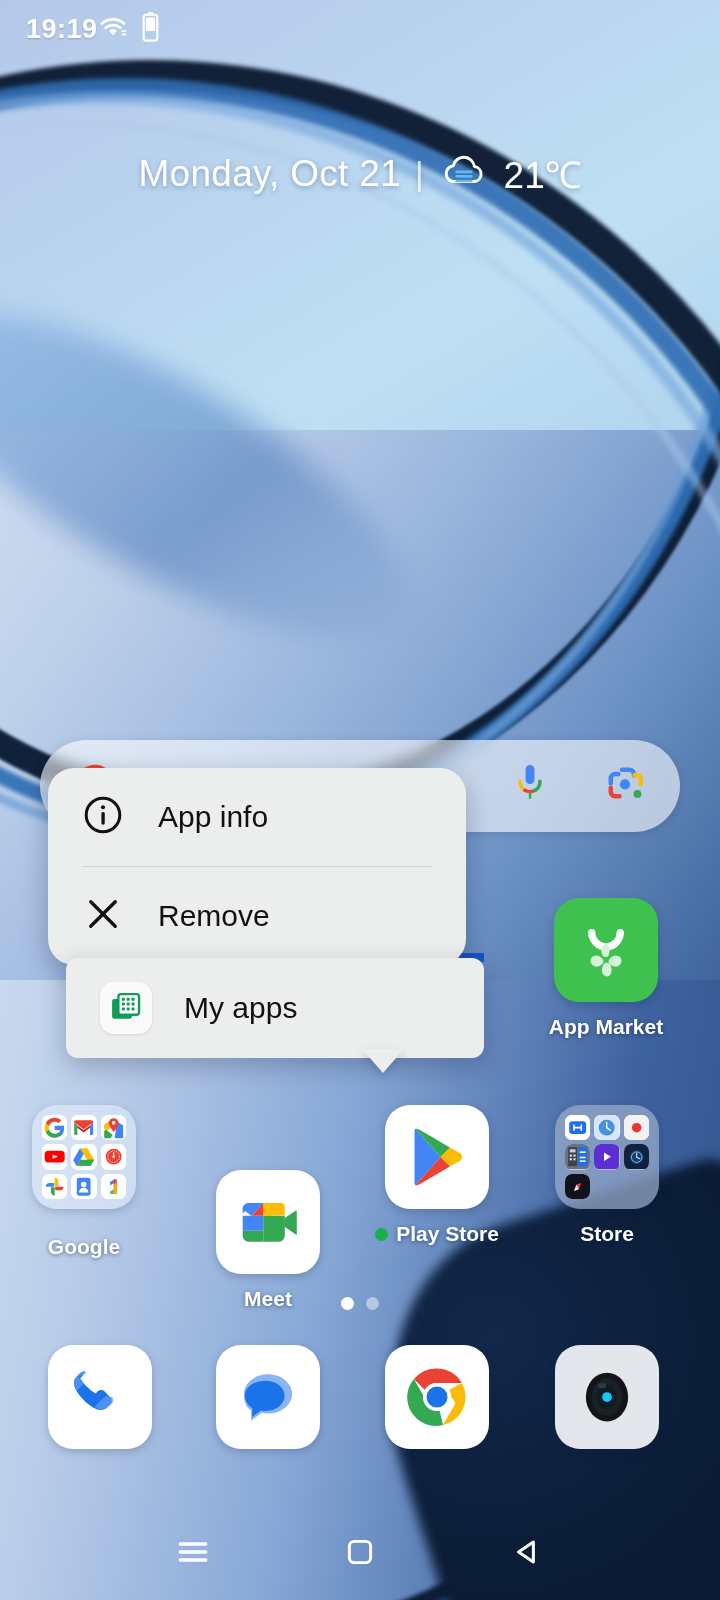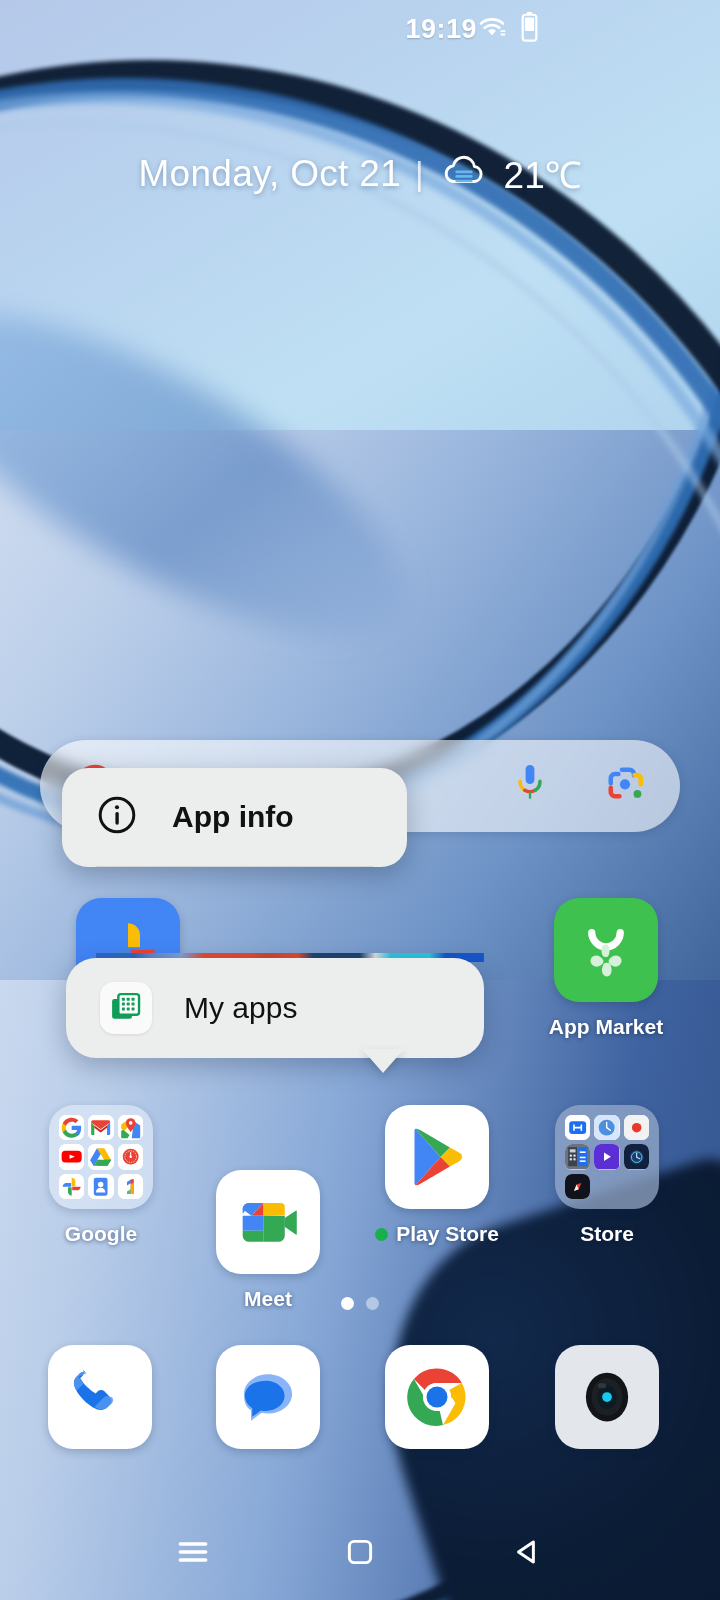--- a/index.html
+++ b/index.html
@@ -90,22 +90,22 @@
     width: 420px; height: 520px;
     background: radial-gradient(circle at 30% 20%, #12294b 0%, #0b1c36 45%, #0a182e 100%);
     transform: rotate(-18deg);
     filter: blur(6px);
     border-radius: 40% 10% 30% 20%;
   }
 
   
   .statusbar {
     position: absolute; left: 0; top: 0; width: 572px; height: 58px;
-    display: flex; align-items: center; justify-content: flex-end;
-    padding: 0 34px;
+    display: flex; align-items: center; justify-content: flex-start;
+    padding: 0 26px;
     color: #fff;
   }
   .clock { font-size: 27px; font-weight: bold; letter-spacing: .5px;
            text-shadow: 0 1px 2px rgba(0,0,0,.22); }
   .status-icons { display: flex; align-items: center; gap: 14px; }
 
   
   .widget {
     position: absolute; left: 0; top: 148px; width: 720px;
     display: flex; align-items: center; justify-content: center; gap: 14px;
@@ -184,39 +184,38 @@
   
   .navbar {
     position: absolute; left: 0; bottom: 0; width: 720px; height: 96px;
     display: flex; align-items: center; justify-content: space-around;
     padding: 0 110px;
   }
   .nav-btn { width: 60px; height: 50px; display: flex; align-items: center; justify-content: center; }
 
   
   .popup {
-    position: absolute; left: 62px; top: 768px; width: 345px;
+    position: absolute; left: 48px; top: 768px; width: 418px;
     background: #eceded;
     border-radius: 26px;
     box-shadow: 0 8px 26px rgba(10,25,50,.28);
     z-index: 40;
     overflow: visible;
-    font-weight: bold;
   }
   .popup-row {
     display: flex; align-items: center;
     height: 98px; padding: 0 34px; gap: 34px;
   }
   .popup-row .ptext { font-size: 30px; color: #111; }
   .popup-div { height: 1px; background: #d2d4d5; margin: 0 34px; }
 
   .popup2 {
     position: absolute; left: 66px; top: 958px; width: 418px;
     background: #eceded;
-    border-radius: 30px;
+    border-radius: 12px;
     box-shadow: 0 8px 26px rgba(10,25,50,.26);
     z-index: 41;
   }
   .popup2-row { display: flex; align-items: center; height: 100px; padding: 0 34px; gap: 32px; }
   .popup2-row .ptext { font-size: 30px; color: #111; }
   .shortcut-icon {
     width: 52px; height: 52px; border-radius: 14px; background: #fafafa;
     display: flex; align-items: center; justify-content: center;
     box-shadow: 0 1px 3px rgba(0,0,0,.10);
   }
@@ -373,20 +372,28 @@
       <span>
         <svg width="42" height="42" viewBox="0 0 24 24">
           <circle cx="12" cy="12" r="9.6" fill="none" stroke="#111" stroke-width="1.7"></circle>
           <circle cx="12" cy="7.6" r="1.15" fill="#111"></circle>
           <rect x="11.1" y="10.3" width="1.9" height="7.2" rx=".9" fill="#111"></rect>
         </svg>
       </span>
       <span class="ptext">App info</span>
     </div>
     <div class="popup-div"></div>
+    <div class="popup-row">
+      <span>
+        <svg width="42" height="42" viewBox="0 0 24 24">
+          <path d="M5 5 L19 19 M19 5 L5 19" stroke="#111" stroke-width="1.9" stroke-linecap="round"></path>
+        </svg>
+      </span>
+      <span class="ptext">Remove</span>
+    </div>
   </div>
 
   <div class="popup2">
     <div class="popup2-row">
       <span class="shortcut-icon">
         <svg width="34" height="34" viewBox="0 0 24 24">
           <rect x="2.2" y="5.6" width="14" height="14" rx="1.6" fill="#0f9d58"></rect>
           <rect x="6.6" y="2.2" width="14.6" height="14.6" rx="1.8" fill="#ffffff" stroke="#0f9d58" stroke-width="1.7"></rect>
           <g fill="#0f9d58">
             <rect x="9.1" y="4.8" width="2.1" height="2.1" rx=".4"></rect>
@@ -399,21 +406,21 @@
             <rect x="12.5" y="11.6" width="2.1" height="2.1" rx=".4"></rect>
             <rect x="15.9" y="11.6" width="2.1" height="2.1" rx=".4"></rect>
           </g>
         </svg>
       </span>
       <span class="ptext">My apps</span>
     </div>
   </div>
   <div class="popup-tail"></div>
 
-  <div class="app-cell" style="left:21px; top:1105px;">
+  <div class="app-cell" style="left:4px; top:1105px;gap:13px;">
     <div class="folder-tile">
       <div class="mini">
         <svg viewBox="0 0 48 48">
             <rect width="48" height="48" fill="#fff"></rect>
           <path fill="#4285F4" d="M42 24.5c0-1.5-.1-2.9-.4-4.3H24v8.2h10.2c-.4 2.4-1.8 4.4-3.8 5.8v4.8h6.1C40.1 35.6 42 30.5 42 24.5z"></path>
           <path fill="#34A853" d="M24 43c5.1 0 9.4-1.7 12.5-4.6l-6.1-4.8c-1.7 1.1-3.9 1.8-6.4 1.8-4.9 0-9.1-3.3-10.6-7.8H7.1v5C10.2 38.9 16.6 43 24 43z"></path>
           <path fill="#FBBC05" d="M13.4 27.6c-.4-1.1-.6-2.3-.6-3.6s.2-2.5.6-3.6v-5H7.1A19 19 0 0 0 5 24c0 3.1.7 6 2.1 8.6l6.3-5z"></path>
           <path fill="#EA4335" d="M24 12.6c2.8 0 5.3.9 7.2 2.8l5.4-5.4C33.3 6.9 29 5 24 5c-7.4 0-13.8 4.1-16.9 10.4l6.3 5c1.5-4.5 5.7-7.8 10.6-7.8z"></path>
         </svg>
       </div>

